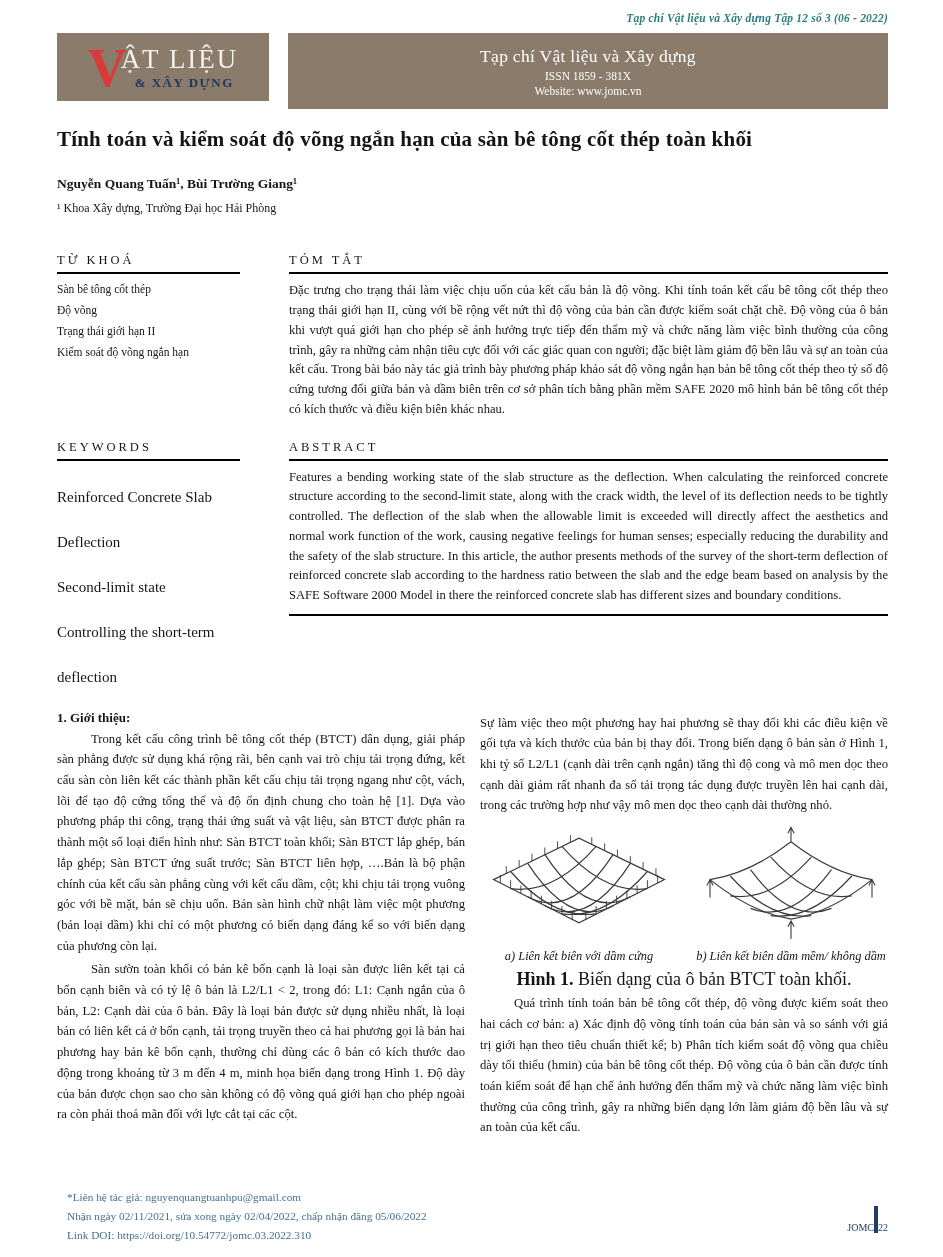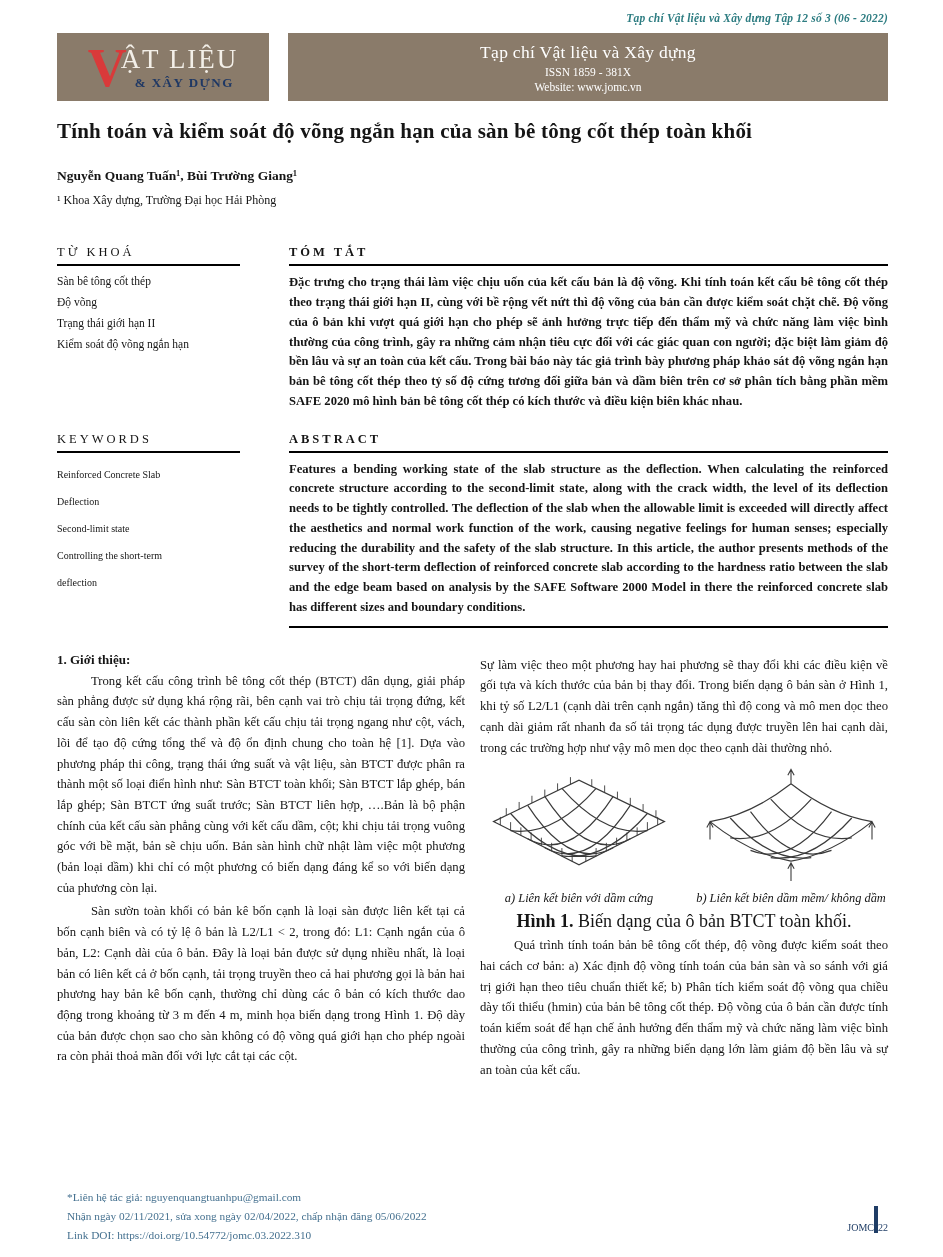--- a/index.html
+++ b/index.html
@@ -19,40 +19,40 @@
     display:flex;align-items:center;justify-content:center;
   }
   .logo-v{
     color:#d93a3a;font-size:54px;font-weight:bold;line-height:.9;
     margin-right:-6px;margin-top:2px;
   }
   .logo-col{display:flex;flex-direction:column;line-height:1;}
   .logo-line1{color:#f3efe8;font-size:27px;letter-spacing:2px;}
   .logo-line2{color:#1f3864;font-size:13px;font-weight:bold;letter-spacing:1.5px;margin-top:3px;margin-left:14px;}
   .masthead{
-    flex:1;height:68px;background:#8a7b6a;color:#ffffff;text-align:center;
+    flex:1;height:76px;background:#8a7b6a;color:#ffffff;text-align:center;
     display:flex;flex-direction:column;justify-content:center;gap:3px;
   }
   .masthead-title{font-size:17.5px;letter-spacing:.3px;}
   .masthead-sub{font-size:11.5px;}
   h1.article-title{
     font-size:21px;font-weight:bold;margin:17px 0 0;line-height:1.25;letter-spacing:.2px;
   }
   .authors{margin-top:24px;font-size:13.5px;font-weight:bold;}
   .affiliation{margin-top:9px;font-size:12px;}
   .meta-grid{display:flex;margin-top:37px;}
   .meta-left{width:232px;flex-shrink:0;}
-  .meta-right{flex:1;font-weight:bold;}
+  .meta-right{flex:1;}
   .sec-head{
     font-size:12.5px;letter-spacing:3px;padding-bottom:4px;
     border-bottom:2px solid #000;
   }
   .sec-head.narrow{width:183px;}
   .kw{font-size:11.5px;margin-top:9px;}
-  .kw.en{font-size:10px;margin-top:16px;}
+  .kw.en{font-size:15px;margin-top:28px;}
   .abstract-text{
     font-size:12.6px;line-height:1.57;text-align:justify;margin:7px 0 0;
   }
   .abstract-text.closing{border-bottom:2.5px solid #000;padding-bottom:8px;}
   .meta-grid.second{margin-top:20px;}
   .body-cols{display:flex;gap:15px;margin-top:24px;}
   .col{flex:1;min-width:0;}
   .sec1-head{font-weight:bold;font-size:13px;}
   .bp{font-size:12.7px;line-height:1.63;text-align:justify;margin:3px 0 0;}
   .bp.indent{text-indent:34px;}

